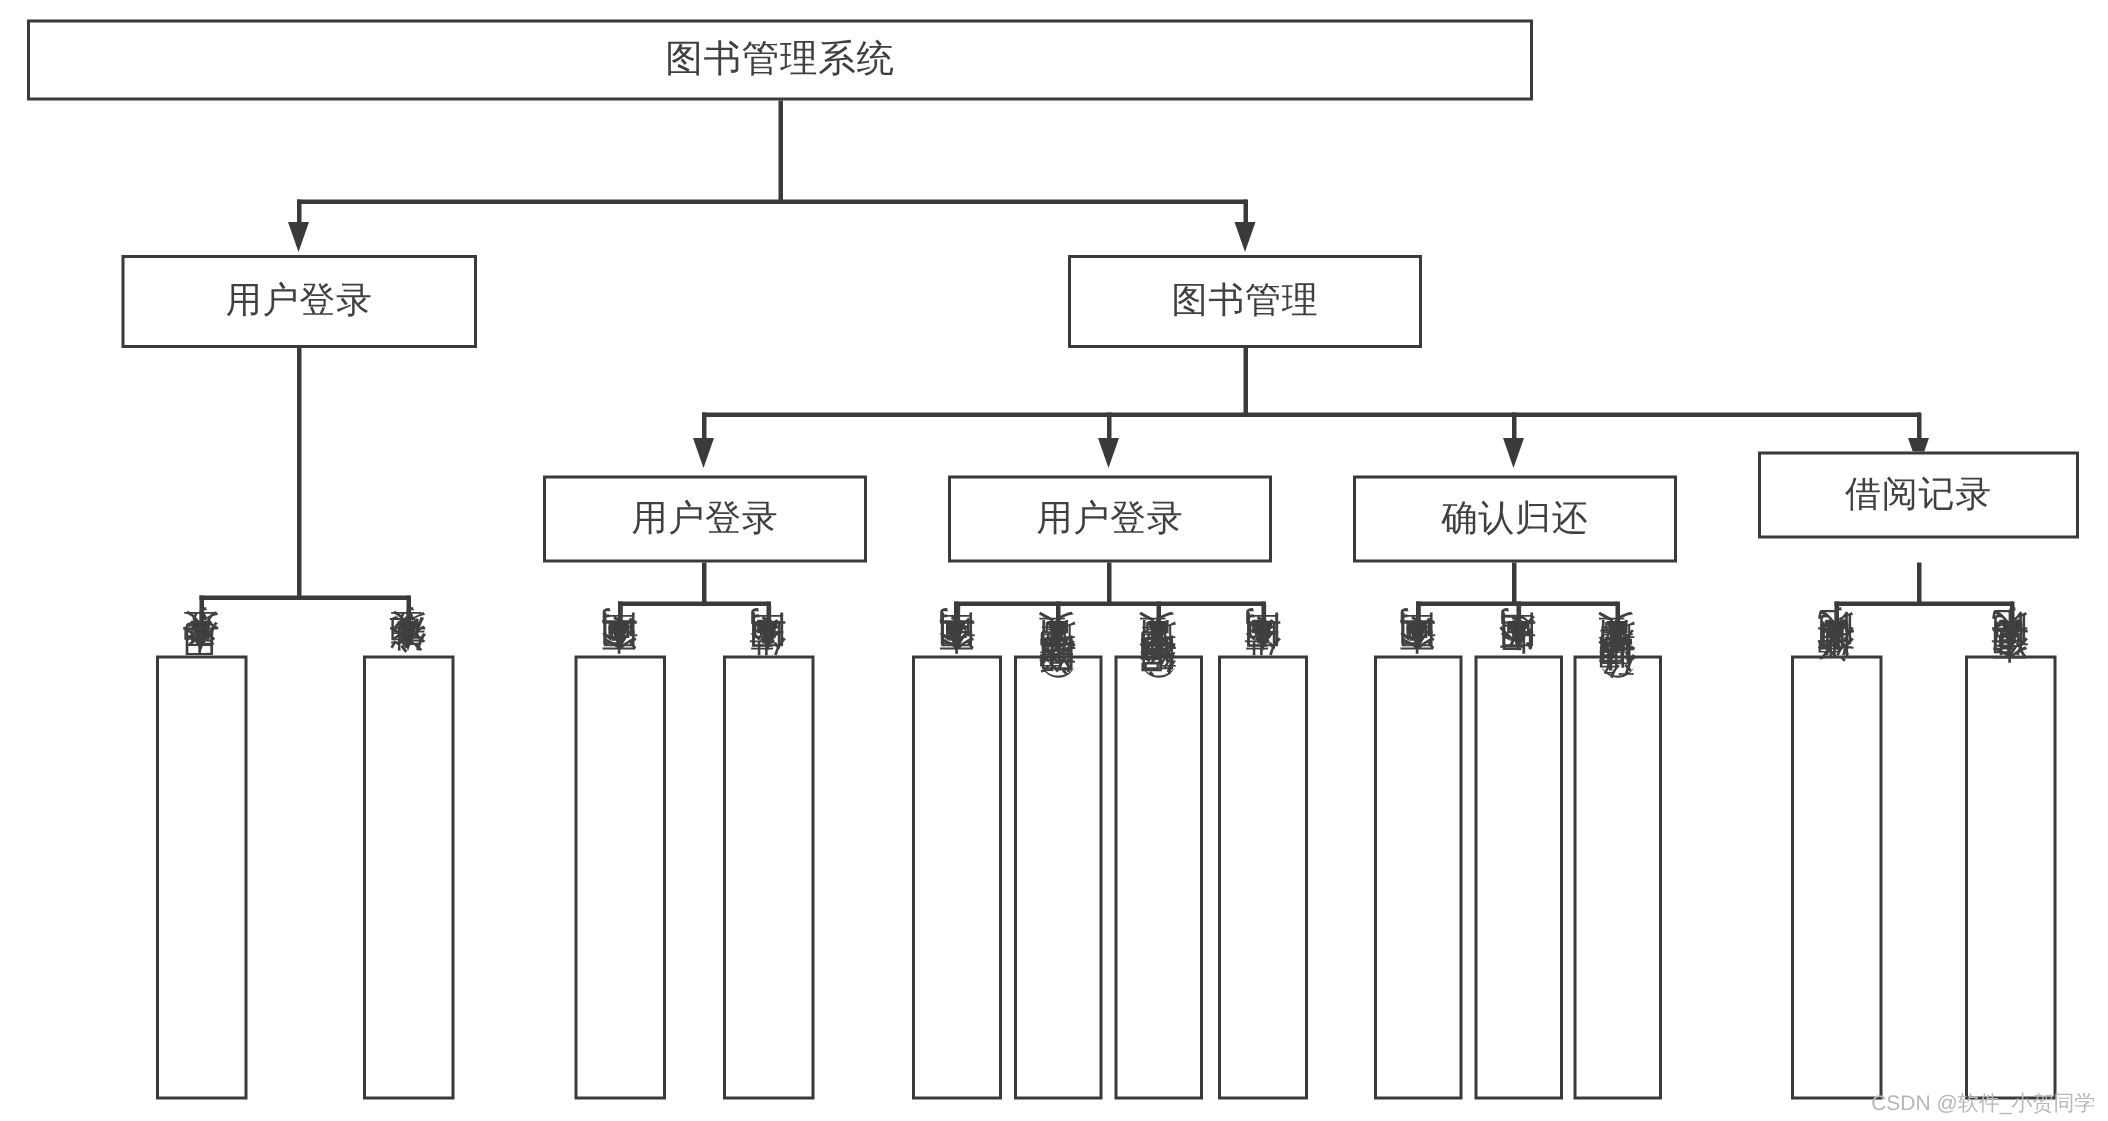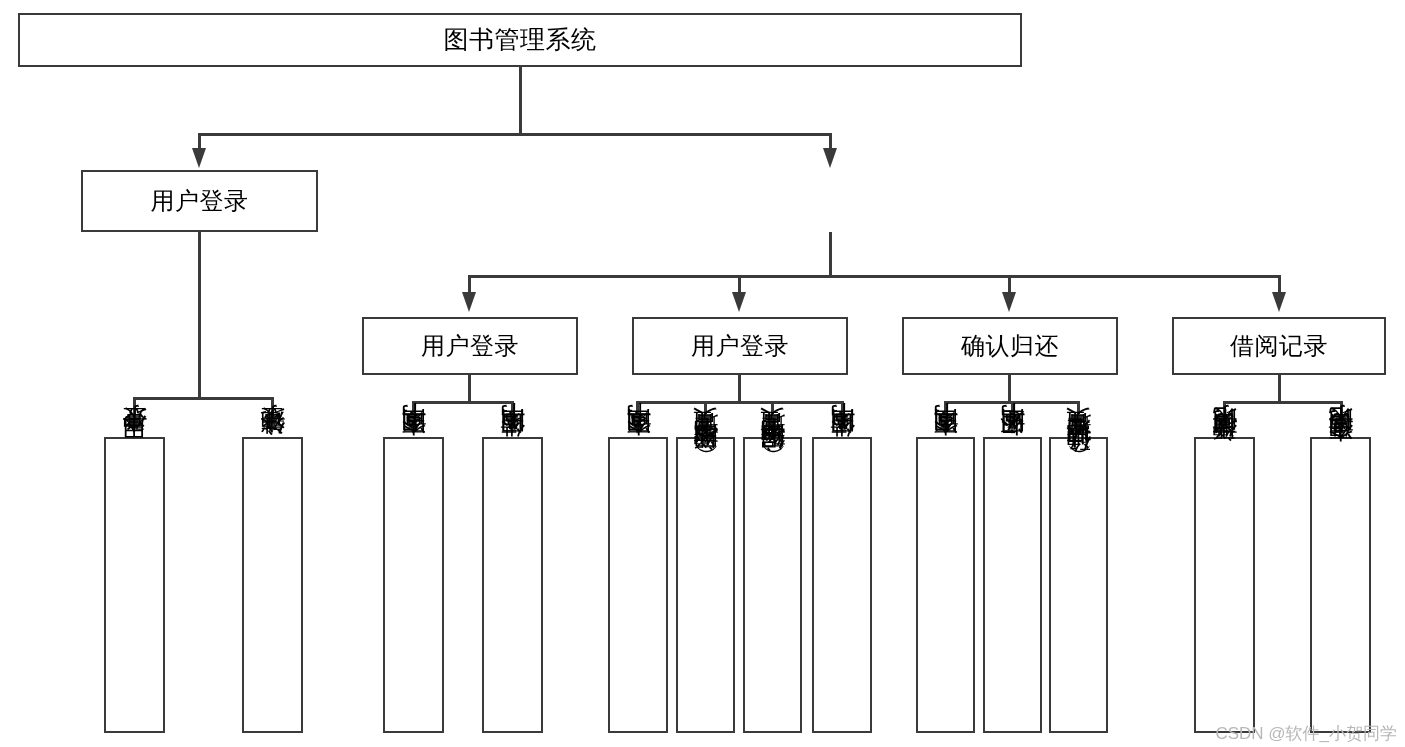--- a/index.html
+++ b/index.html
@@ -21,21 +21,21 @@
 
   
   .node {
     position: absolute;
     box-sizing: border-box;
     background: #ffffff;
     border: 2.5px solid #3a3a3a;
     display: flex;
     align-items: center;
     justify-content: center;
-    color: #000000;
+    color: #404040;
   }
   .node .label {
     display: block;
     text-align: center;
     line-height: 1.25;
     letter-spacing: 0.5px;
     white-space: nowrap;
   }
 
   
@@ -74,21 +74,21 @@
     border-left: 7.5px solid transparent;
     border-right: 7.5px solid transparent;
     border-top: 20px solid #3a3a3a;
   }
 
   
   #watermark {
     position: absolute;
     right: 8px;
     bottom: 2px;
-    font-size: 17px;
+    font-size: 14px;
     color: #b7b7b7;
     white-space: nowrap;
     user-select: none;
   }
 </style>
 </head>
 <body>
 
 <div id="canvas">
 
@@ -98,20 +98,23 @@
 
   <div class="vline" style="left:519px; top:67px; height:67px;"></div>
   <div class="hline" style="left:198px; top:133px; width:633px;"></div>
   <div class="vline" style="left:198px; top:133px; height:18px;"></div>
   <div class="arrow" style="left:192px; top:148px;"></div>
   <div class="vline" style="left:829px; top:133px; height:18px;"></div>
   <div class="arrow" style="left:823px; top:148px;"></div>
 
   <div class="node branch" style="left:81px; top:170px; width:237px; height:62px;">
     <span class="label">用户登录</span>
+  </div>
+  <div class="node branch" style="left:712px; top:170px; width:236px; height:62px;">
+    <span class="label">图书管理</span>
   </div>
 
   <div class="vline" style="left:198px; top:232px; height:167px;"></div>
   <div class="hline" style="left:133px; top:397px; width:140px;"></div>
   <div class="vline" style="left:133px; top:397px; height:20px;"></div>
   <div class="arrow" style="left:127px; top:414px;"></div>
   <div class="vline" style="left:271px; top:397px; height:20px;"></div>
   <div class="arrow" style="left:265px; top:414px;"></div>
 
   <div class="vline" style="left:829px; top:232px; height:45px;"></div>
@@ -127,21 +130,21 @@
 
   <div class="node branch" style="left:362px; top:317px; width:216px; height:58px;">
     <span class="label">用户登录</span>
   </div>
   <div class="node branch" style="left:632px; top:317px; width:216px; height:58px;">
     <span class="label">用户登录</span>
   </div>
   <div class="node branch" style="left:902px; top:317px; width:216px; height:58px;">
     <span class="label">确认归还</span>
   </div>
-  <div class="node branch" style="left:1172px; top:317px; width:214px; height:58px;">
+  <div class="node branch" style="left:1172px; top:301px; width:214px; height:58px;">
     <span class="label">借阅记录</span>
   </div>
 
   <div class="vline" style="left:468px; top:375px; height:28px;"></div>
   <div class="hline" style="left:412px; top:401px; width:101px;"></div>
   <div class="vline" style="left:412px; top:401px; height:16px;"></div>
   <div class="arrow" style="left:406px; top:414px;"></div>
   <div class="vline" style="left:511px; top:401px; height:16px;"></div>
   <div class="arrow" style="left:505px; top:414px;"></div>
 

